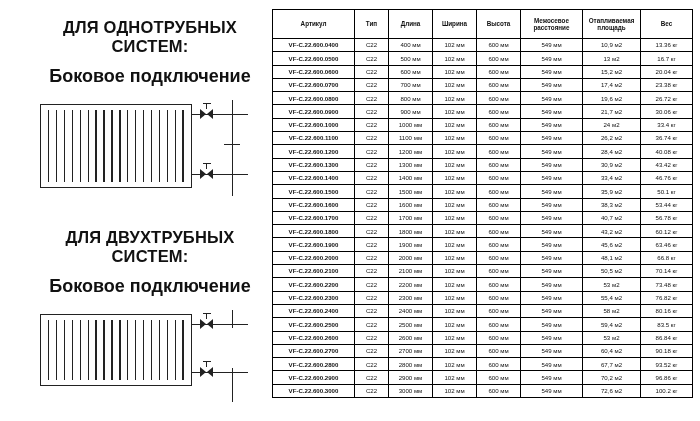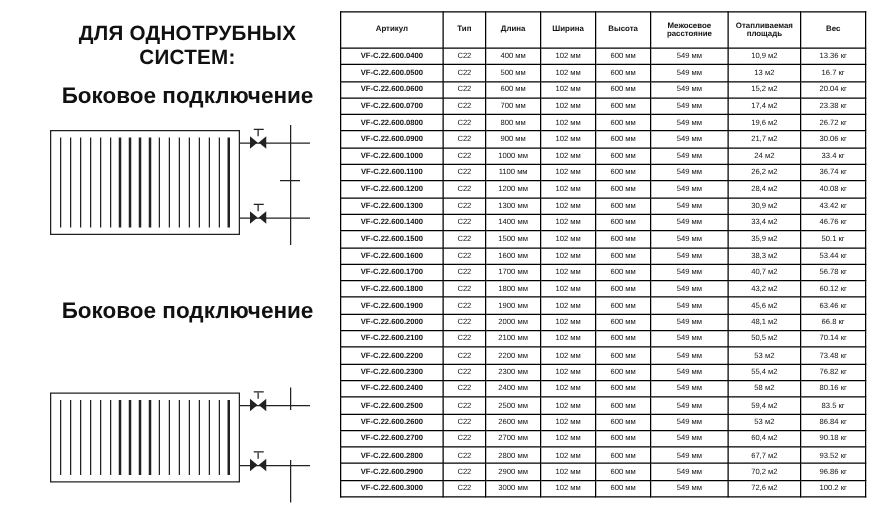--- a/index.html
+++ b/index.html
@@ -228,20 +228,21 @@
           <div class="tri-r"></div>
           <div class="stem"></div>
           <div class="cap"></div>
       </div>
 
       <div class="pipe-v" style="left:204px; top:0px; height:96px;"></div>
       <div class="pipe-h" style="left:196px; top:44px; width:16px;"></div>
     </div>
 
     <div class="heading-block hb2">
+      <div class="heading-main">ДЛЯ ДВУХТРУБНЫХ СИСТЕМ:</div>
       <div class="heading-sub">Боковое подключение</div>
     </div>
 
     <div class="diagram diagram-2">
       <div class="rad-body">
         <div class="fins">
           <div class="fin"></div>
             <div class="fin"></div>
             <div class="fin"></div>
             <div class="fin"></div>

